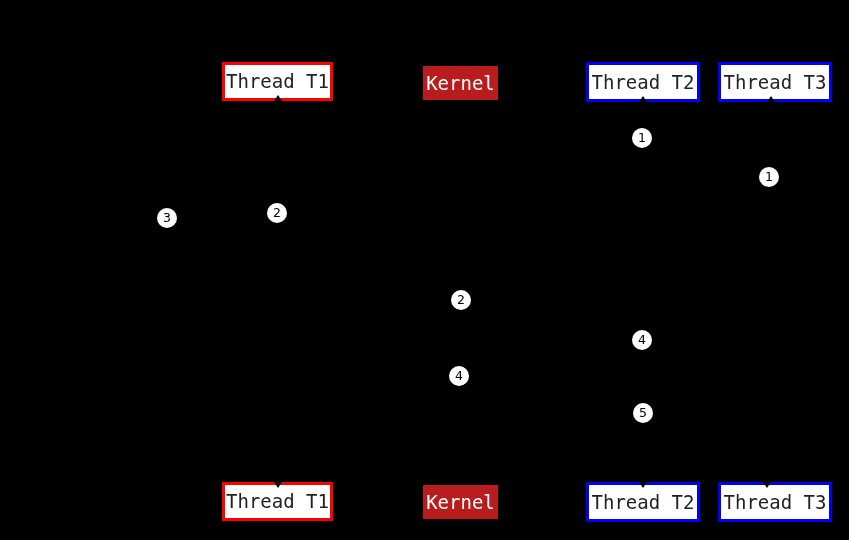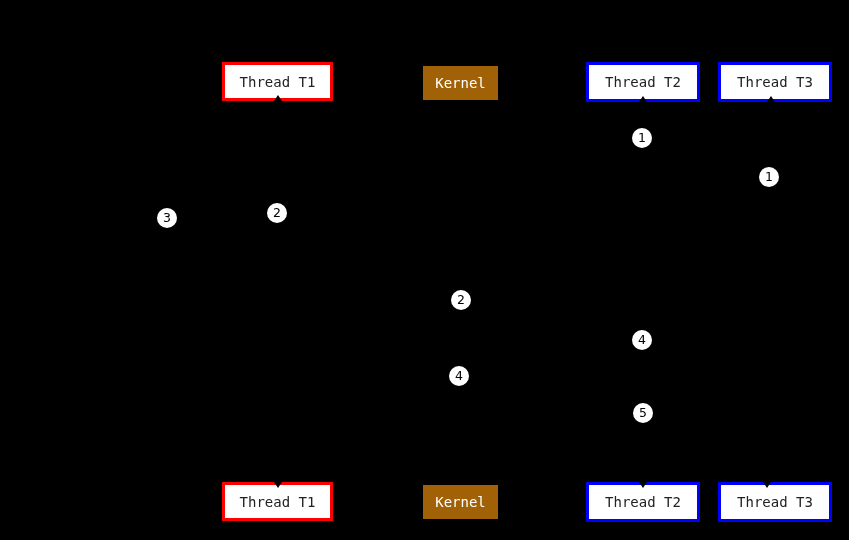--- a/index.html
+++ b/index.html
@@ -13,28 +13,28 @@
   }
   .node {
     position: absolute;
     box-sizing: border-box;
     background: #ffffff;
     display: flex;
     align-items: center;
     justify-content: center;
   }
   .node .node-label {
-    font-size: 14px;
+    font-size: 19px;
     color: #222222;
     white-space: nowrap;
     line-height: 1;
   }
   .node.red    { border: 3px solid #ff0000; }
   .node.blue   { border: 3px solid #0000ff; align-items: center; }
-  .node.kernel { background: #a16207; border: none; }
+  .node.kernel { background: #b91c1c; border: none; }
   .node.kernel .node-label { color: #ffffff; }
 
   
   .notch {
     position: absolute;
     width: 0; height: 0;
     border-left: 4px solid transparent;
     border-right: 4px solid transparent;
   }
   .notch.up {           

